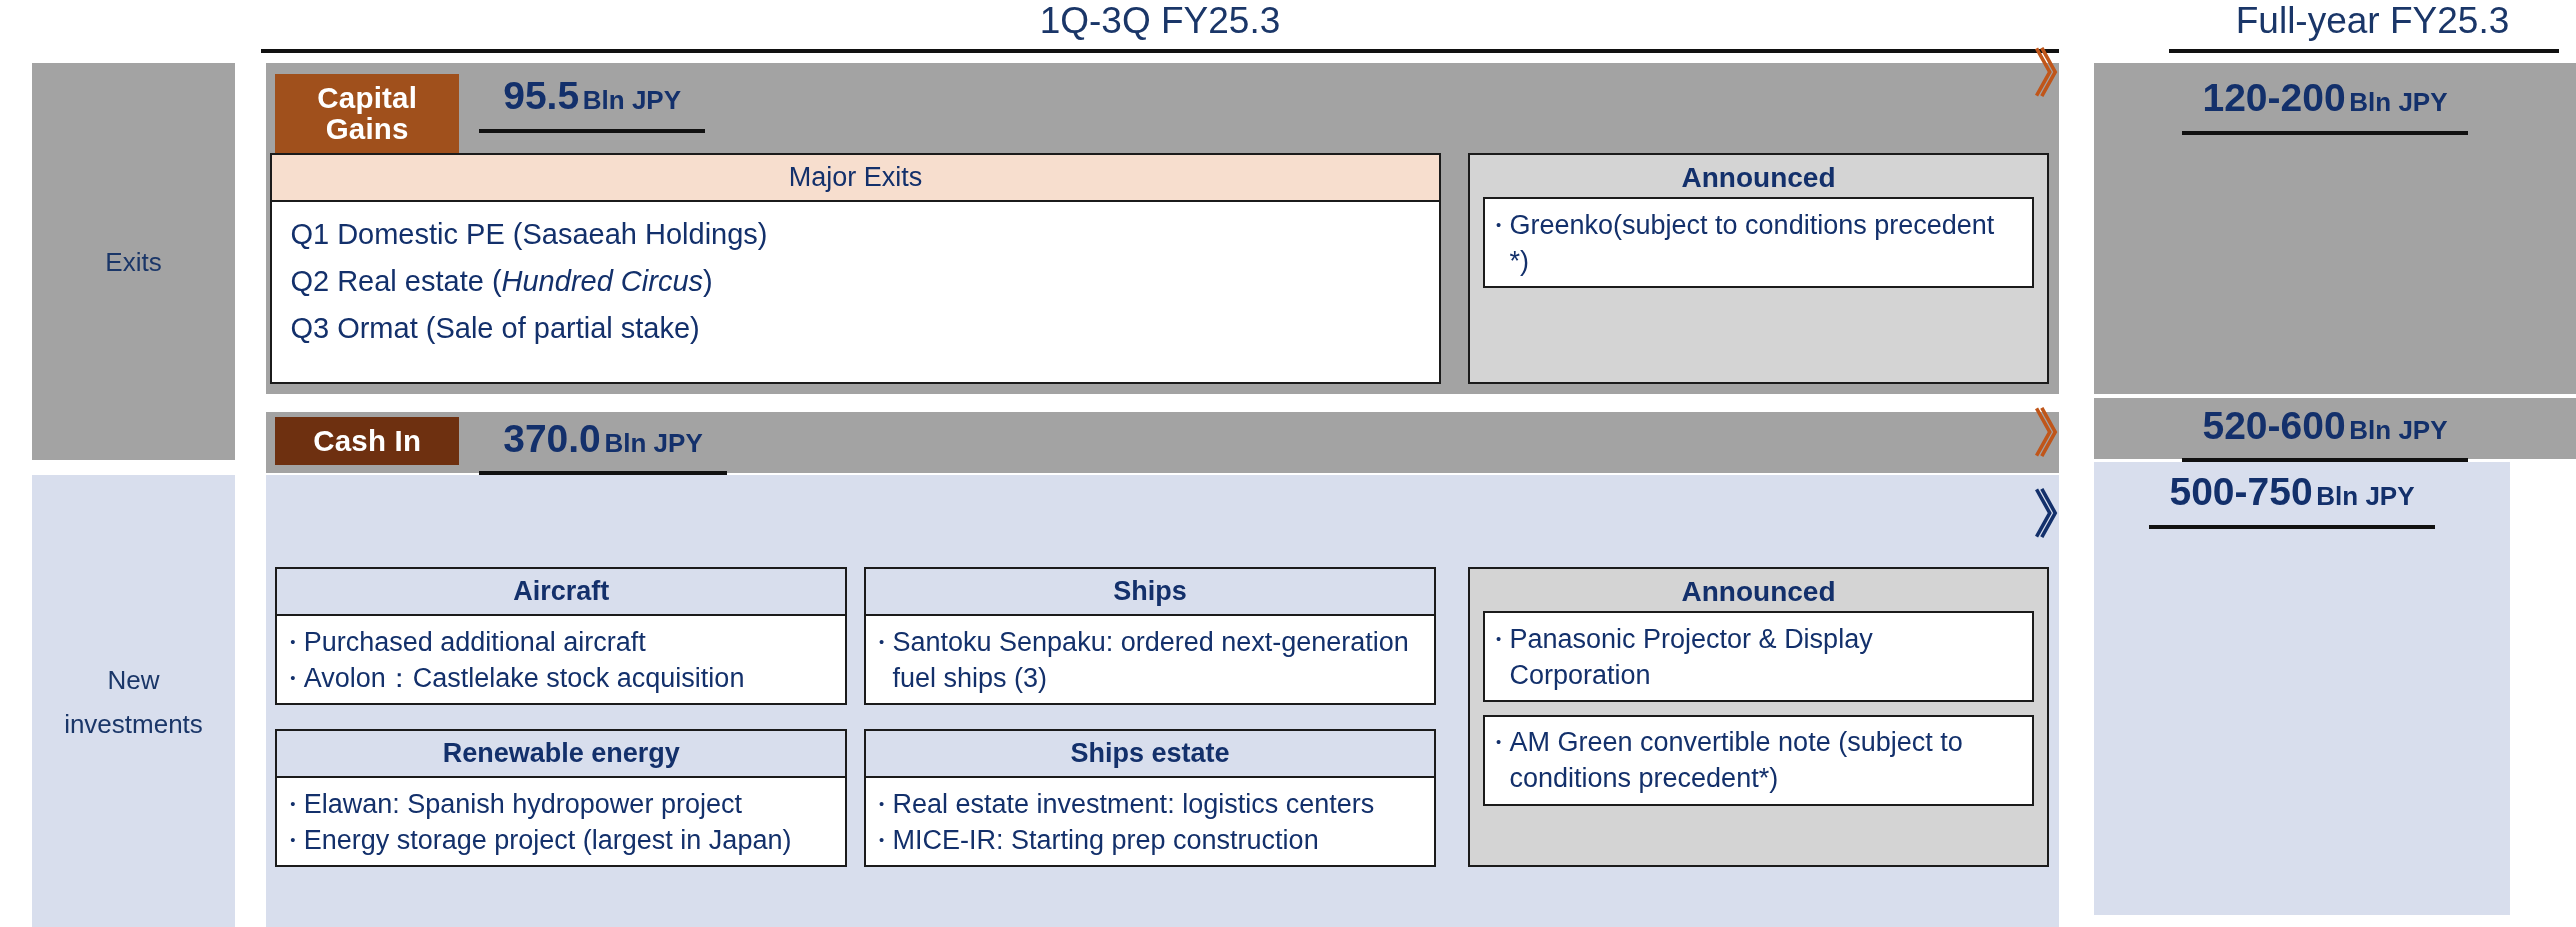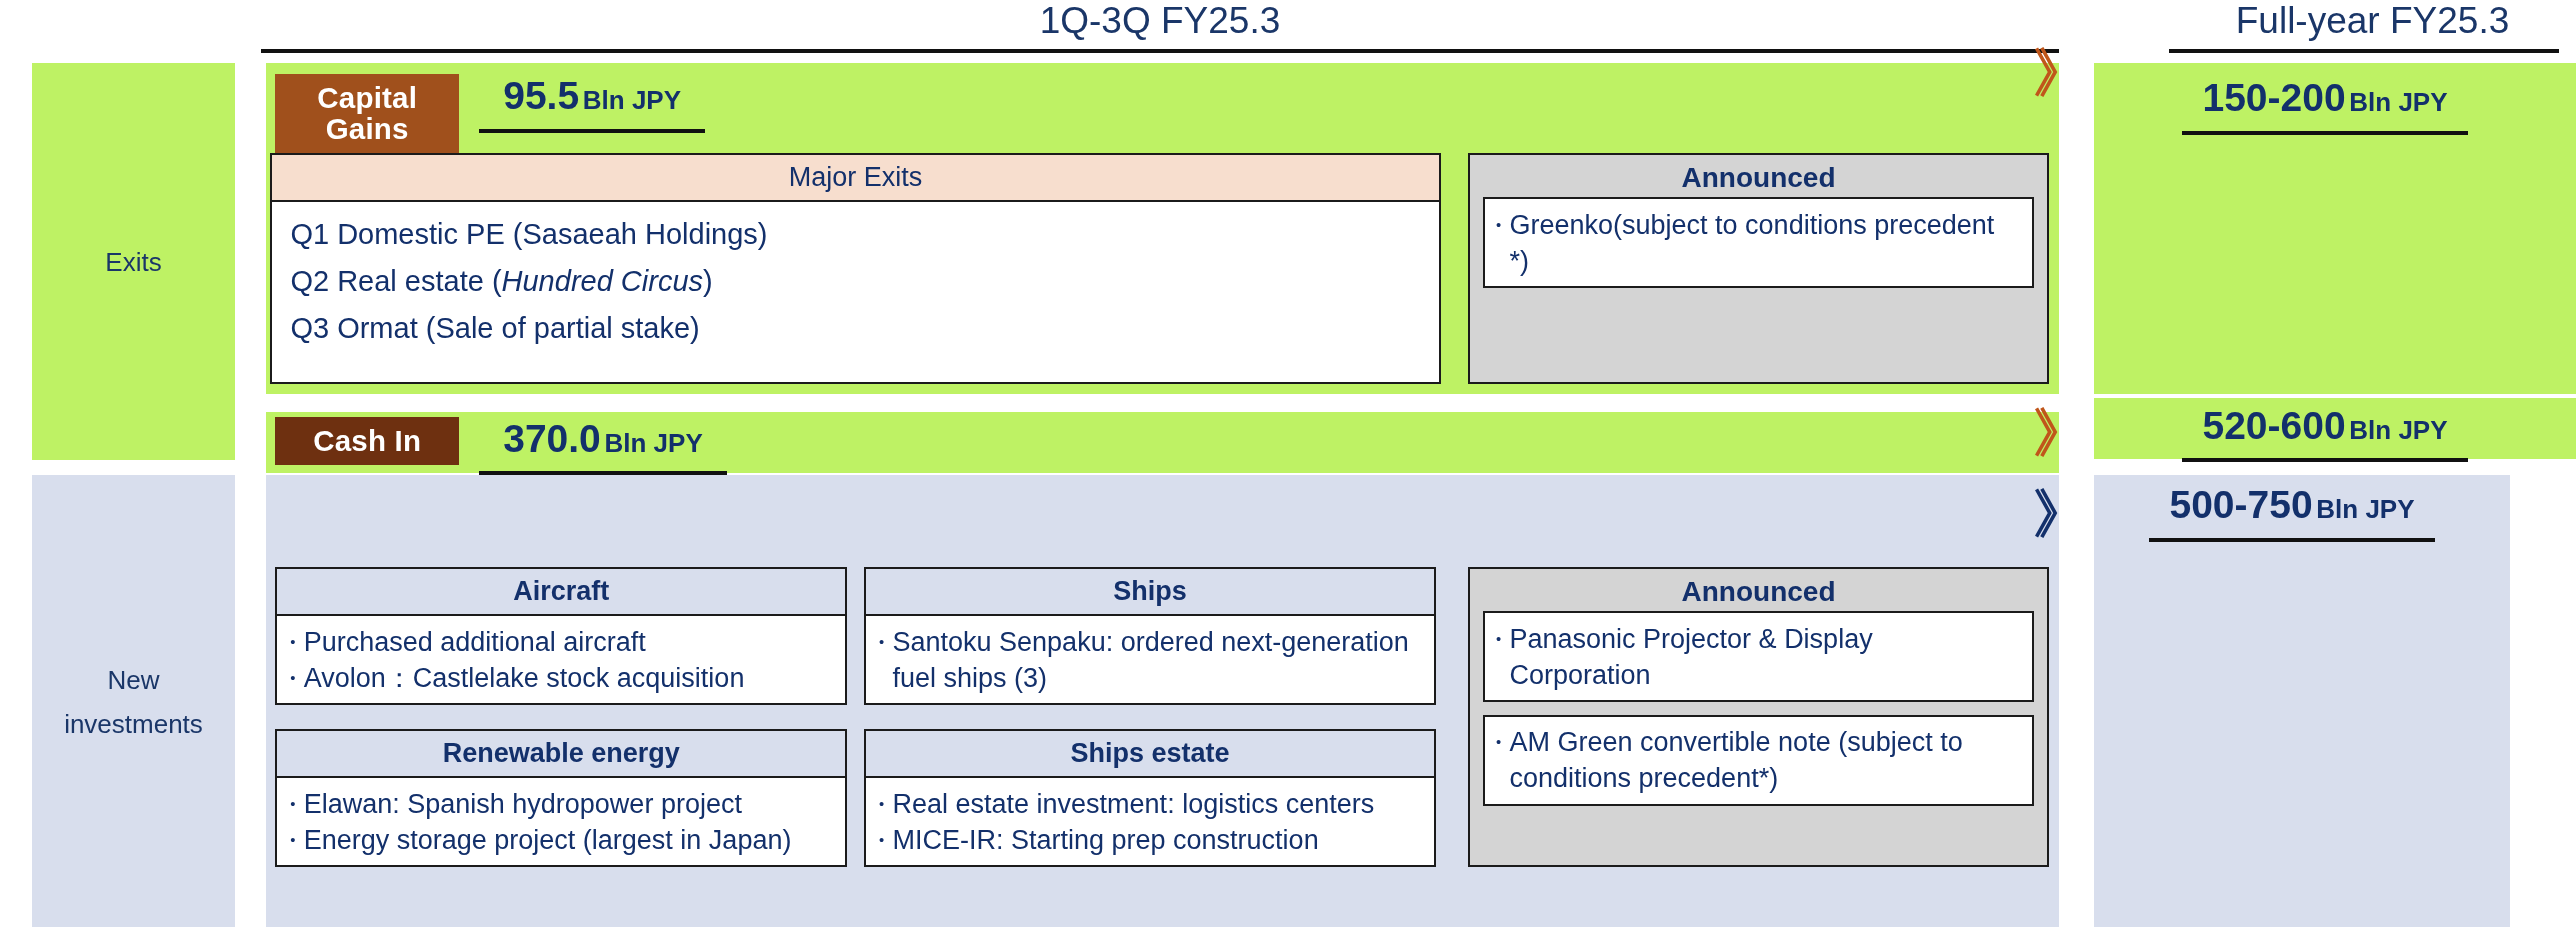--- a/index.html
+++ b/index.html
@@ -19,42 +19,42 @@
   .hdr .rule{
     position:absolute;left:0;right:0;bottom:3.7px;height:0;
     border-bottom:4.6px solid #111111;
   }
   #hdr-left{left:261px;width:1798px;}
   #hdr-right{left:2169px;width:407px;}
   #hdr-right .rule{right:16.6px;}
 
   
   .panel{position:absolute;}
-  .exits-bg{background:#bef264;}
+  .exits-bg{background:#a3a3a3;}
   .inv-bg{background:#d8deed;}
 
   
   #cat-exits{left:32px;top:63px;width:203px;height:397px;}
   #cat-inv{left:32px;top:475px;width:203px;height:453px;}
   .cat-label{
     position:absolute;left:0;right:0;top:50%;transform:translateY(-50%);
     text-align:center;font-size:26px;line-height:44px;color:#1a3668;
   }
 
   
   #exits-main{left:266px;top:63px;width:1793px;height:331px;}
   
   #exits-cashin{left:266px;top:412px;width:1793px;height:61px;}
   
   #inv-main{left:266px;top:475px;width:1793px;height:453px;}
 
   
   #fy-gains{left:2094px;top:63px;width:482px;height:331px;}
   #fy-cashin{left:2094px;top:398px;width:482px;height:61px;}
-  #fy-cashout{left:2094px;top:475px;width:416px;height:453px;}
+  #fy-cashout{left:2094px;top:462px;width:416px;height:453px;}
 
   
   .chev{
     position:absolute;font-size:53px;line-height:53px;font-weight:700;
     letter-spacing:-9.2px;
   }
   .chev.orange{color:#c0561a;}
   .chev.navy{color:#13306b;}
   #chev1{left:2033px;top:46px;}
   #chev2{left:2033px;top:406px;}
@@ -274,21 +274,21 @@
     </div>
   </div>
 
   <div class="chev orange" id="chev1">》</div>
   <div class="chev orange" id="chev2">》</div>
   <div class="chev navy" id="chev3">》</div>
 
   <div class="panel exits-bg" id="fy-gains">
     <div class="fy-metric fy-row" id="fy-v1">
       <span class="fy-inner">
-        <span class="val-num">150-200</span><span class="val-unit">Bln JPY</span>
+        <span class="val-num">120-200</span><span class="val-unit">Bln JPY</span>
       </span>
     </div>
   </div>
 
   <div class="panel exits-bg" id="fy-cashin">
     <div class="fy-metric fy-row" id="fy-v2">
       <span class="fy-inner">
         <span class="val-num">520-600</span><span class="val-unit">Bln JPY</span>
       </span>
     </div>

